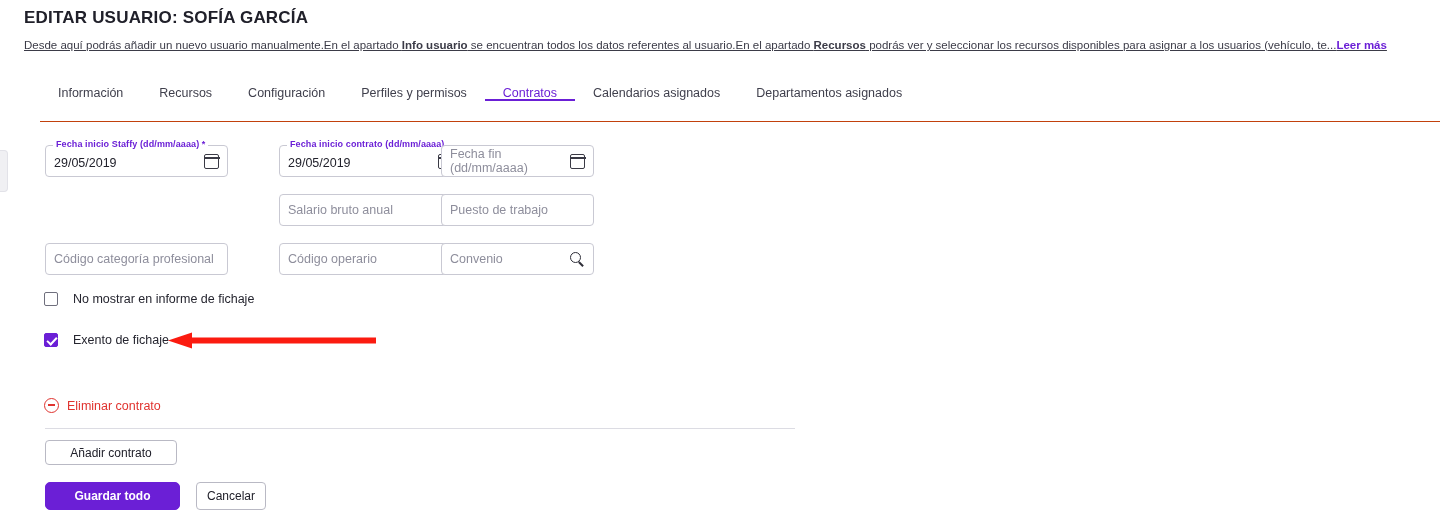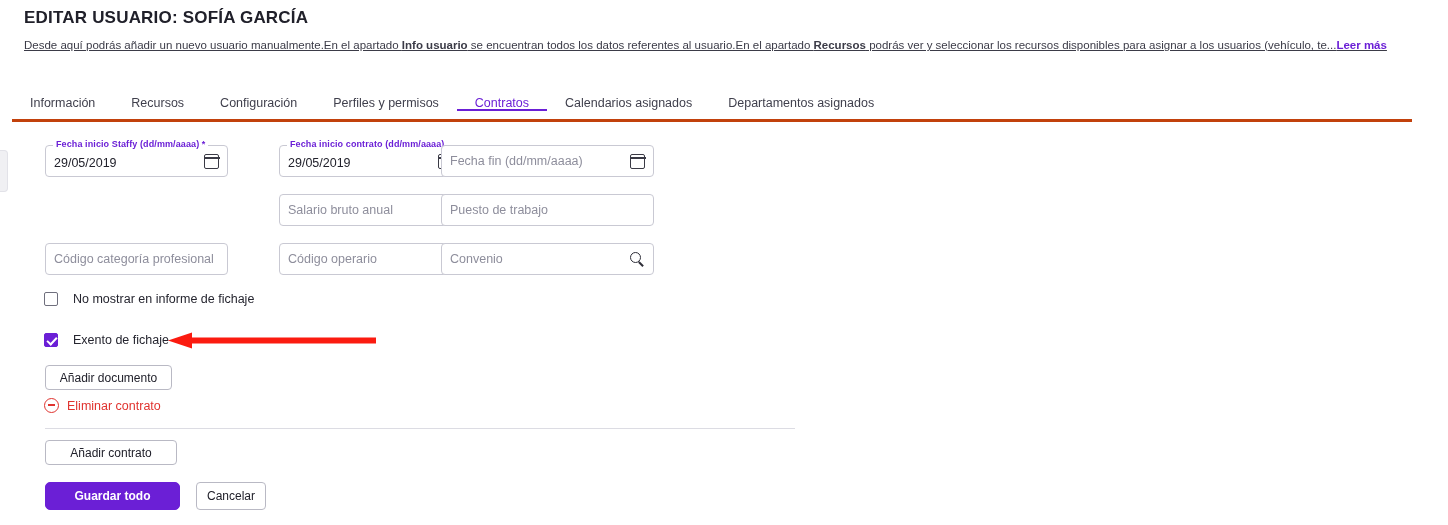--- a/index.html
+++ b/index.html
@@ -59,27 +59,27 @@
     height: 42px;
     background: #f0f0f3;
     border: 1px solid #e2e2e8;
     border-left: none;
     border-radius: 0 4px 4px 0;
   }
 
   
   .tabs {
     position: absolute;
-    left: 12px;
+    left: 40px;
     top: 86px;
     width: 1400px;
     height: 36px;
-    border-bottom: 3px solid #c2410c;
-    display: flex;
-    align-items: center;
+    border-bottom: 1px solid #c2410c;
+    display: flex;
+    align-items: flex-start;
   }
   .tab {
     position: relative;
     font-size: 12.5px;
     color: #3f3f4c;
     display: flex;
     align-items: center;
     justify-content: center;
     padding: 0 18px;
     cursor: pointer;
@@ -172,21 +172,21 @@
     left: 10px; top: 10px;
     width: 6px; height: 1.6px;
     background: #2e2e38;
     transform: rotate(45deg);
     transform-origin: left center;
   }
 
   
   .c1 { left: 45px;  width: 183px; }
   .c2 { left: 243px; width: 183px; margin-left: 36px; }
-  .c3 { left: 441px; width: 213px; }
+  .c3 { left: 441px; width: 153px; }
   .r1 { top: 145px; }
   .r2 { top: 194px; }
   .r3 { top: 243px; }
 
   
   .chk-row {
     position: absolute;
     display: flex;
     align-items: center;
     gap: 15px;
@@ -375,21 +375,20 @@
   <div class="chk-row" style="left:44px; top:333px;">
     <span class="chk checked"></span>
     <span class="chk-label">Exento de fichaje</span>
   </div>
 
   <svg class="arrow" viewBox="0 0 208 17">
     <polygon points="0,8.5 24,0.5 24,16.5" fill="#fb1b10"></polygon>
     <rect x="22" y="5.5" width="186" height="6" fill="#fb1b10"></rect>
   </svg>
 
-  <button class="btn" style="left:45px; top:365px; width:127px; height:25px;">Añadir documento</button>
 
   <div class="del-row">
     <span class="minus-circle"></span>
     <span class="del-text">Eliminar contrato</span>
   </div>
 
   <div class="divider"></div>
 
   <button class="btn" style="left:45px; top:440px; width:132px; height:25px;">Añadir contrato</button>
 

